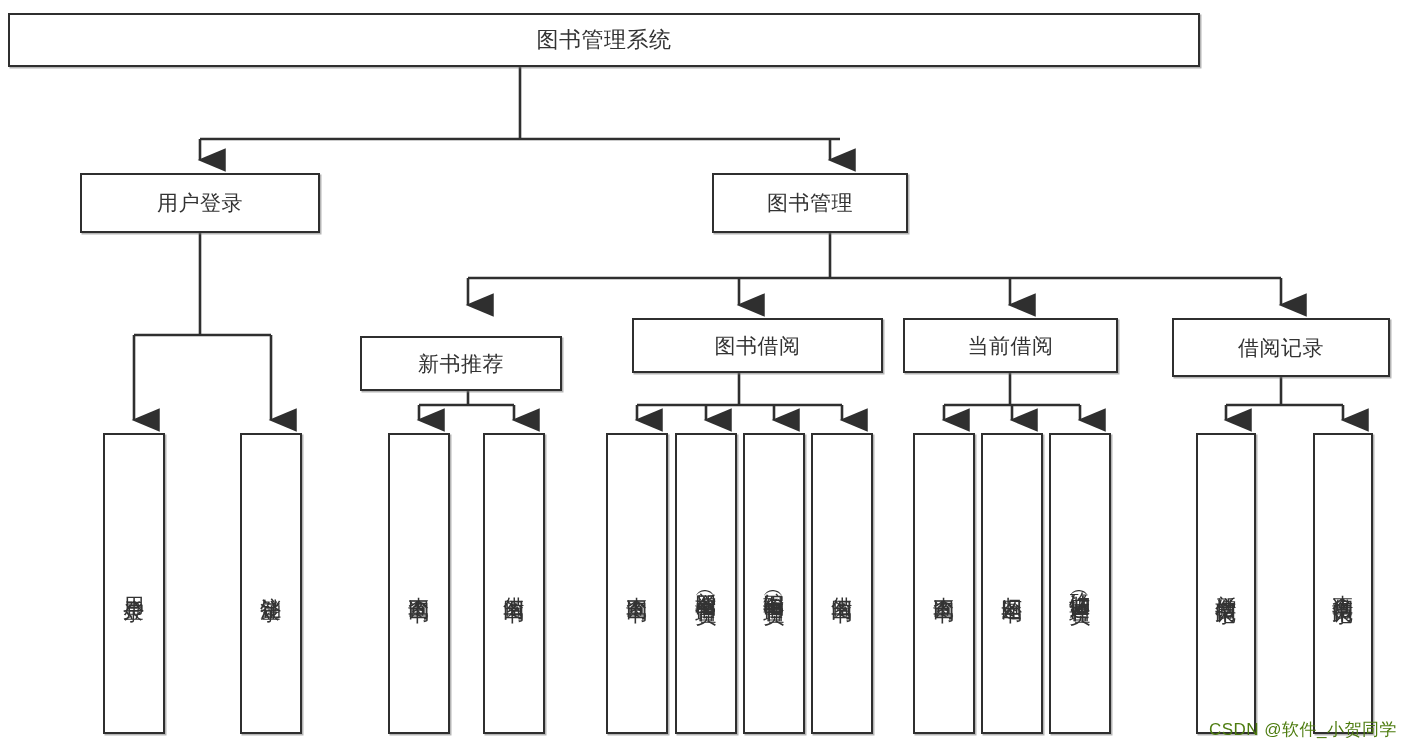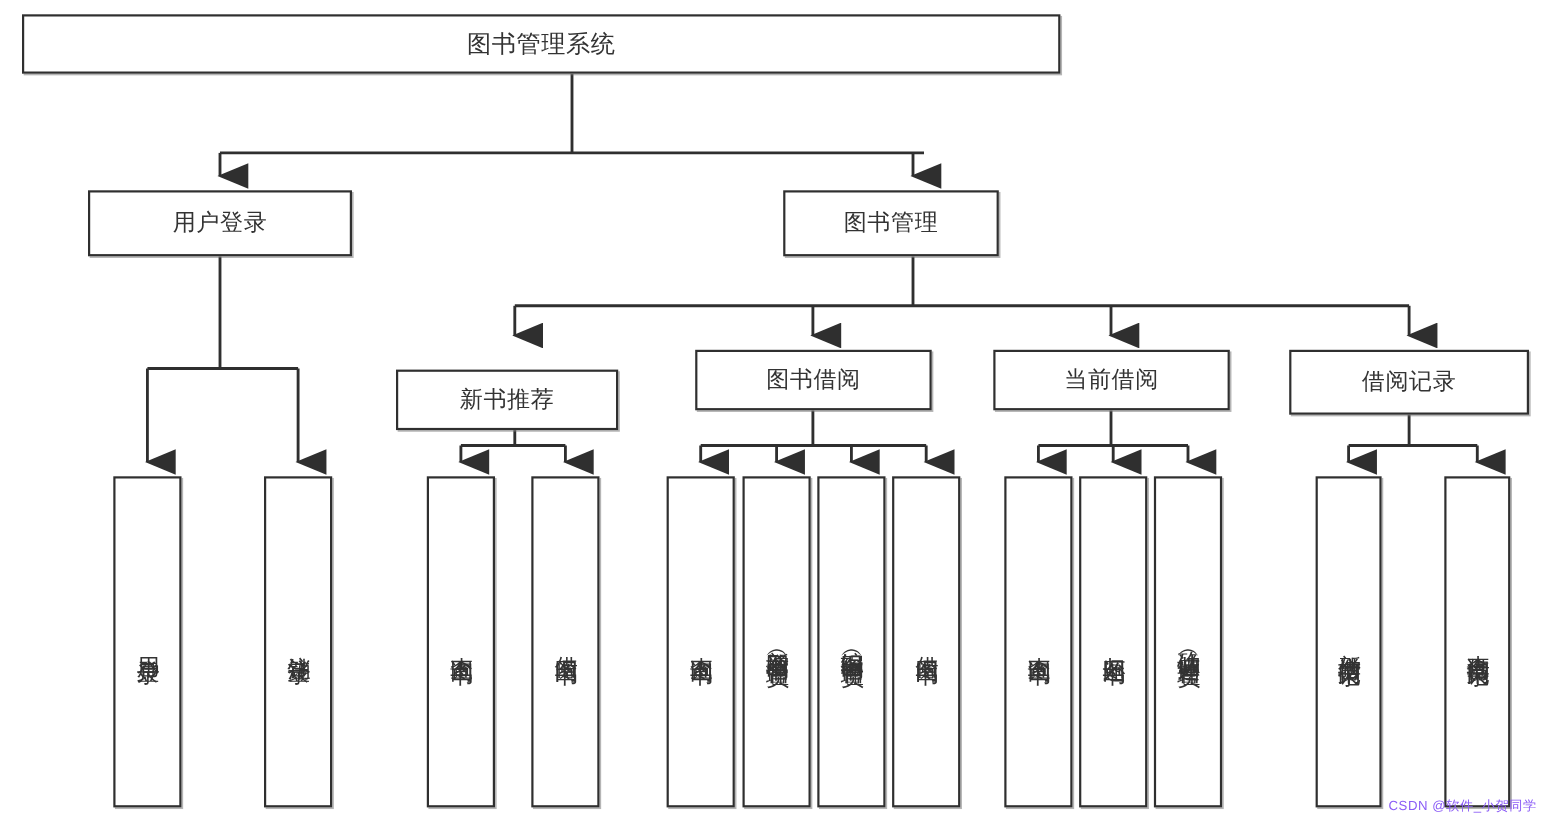--- a/index.html
+++ b/index.html
@@ -61,22 +61,22 @@
     font-size: 21px;
     line-height: 1.22;
     letter-spacing: 2px;
     text-align: center;
     white-space: nowrap;
   }
   .watermark {
     position: absolute;
     right: 8px;
     bottom: 6px;
-    font-size: 12px;
-    color: #8b5cf6;
+    font-size: 17px;
+    color: #4d7c0f;
     letter-spacing: 0.5px;
     white-space: nowrap;
     font-family: "Liberation Sans", "DejaVu Sans", sans-serif;
   }
 </style>
 </head>
 <body>
 
 <div id="canvas">
 
@@ -123,35 +123,35 @@
       <path d="M 1012 405 L 1012 420" marker-end="url(#arrow)"></path>
       <path d="M 1080 405 L 1080 420" marker-end="url(#arrow)"></path>
 
       <path d="M 1281 373 L 1281 405"></path>
       <path d="M 1226 405 L 1343 405"></path>
       <path d="M 1226 405 L 1226 420" marker-end="url(#arrow)"></path>
       <path d="M 1343 405 L 1343 420" marker-end="url(#arrow)"></path>
     </g>
   </svg>
 
-  <div class="node h root" style="left:20px; top:13px; width:944px; height:54px;">
+  <div class="node h root" style="left:8px; top:13px; width:1192px; height:54px;">
     <span class="label">图书管理系统</span>
   </div>
 
   <div class="node h" style="left:80px; top:173px; width:240px; height:60px;">
     <span class="label">用户登录</span>
   </div>
   <div class="node h" style="left:712px; top:173px; width:196px; height:60px;">
     <span class="label">图书管理</span>
   </div>
 
   <div class="node h" style="left:360px; top:336px; width:202px; height:55px;">
     <span class="label">新书推荐</span>
   </div>
-  <div class="node h" style="left:632px; top:318px; width:215px; height:55px;">
+  <div class="node h" style="left:632px; top:318px; width:251px; height:55px;">
     <span class="label">图书借阅</span>
   </div>
   <div class="node h" style="left:903px; top:318px; width:215px; height:55px;">
     <span class="label">当前借阅</span>
   </div>
   <div class="node h" style="left:1172px; top:318px; width:218px; height:59px;">
     <span class="label">借阅记录</span>
   </div>
 
   <div class="node v" style="left:103px; top:433px; width:62px; height:301px;">

